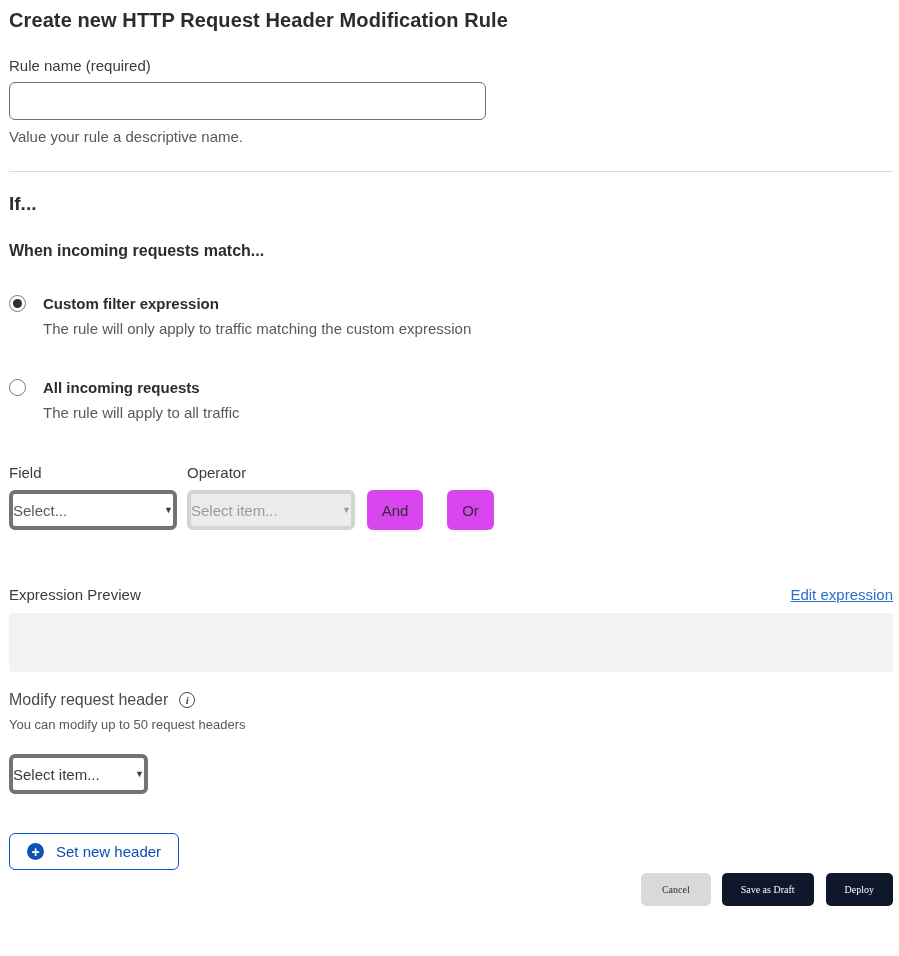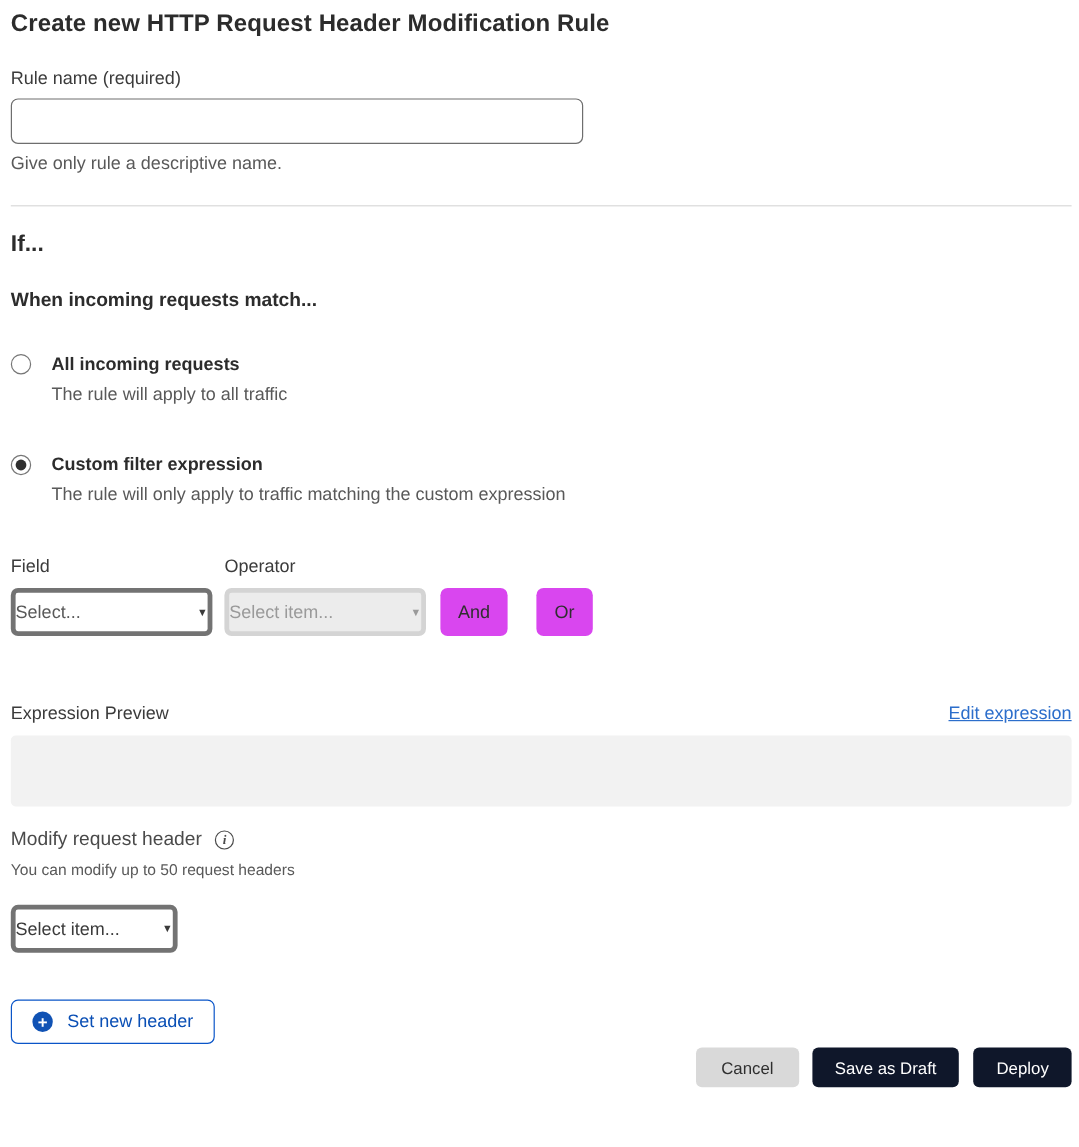--- a/index.html
+++ b/index.html
@@ -128,59 +128,59 @@
     font-size: 14px; line-height: 1; margin-right: 12px; font-weight: 700;
   }
 
   
   .footer {
     margin-top: 3px; display: flex; justify-content: flex-end;
     align-items: center;
   }
   .footer button {
     height: 33px; border-radius: 5px; border: 0;
-    font-size: 14px; font-family: Liberation Sans, sans-serif;
+    font-size: 10px; font-family: Liberation Serif, serif;
     cursor: pointer;
   }
   .cancel-btn { background: #d9d9d9; color: #2f2f2f; padding: 0 21px; }
   .blue-btn { background: #0f172a; color: #fff; }
   .save-draft-btn { margin-left: 11px; padding: 0 19px; }
   .deploy-btn { margin-left: 12px; padding: 0 19px; }
 </style>
 </head>
 <body>
 
 <div class="page">
 
   <h1 class="page-title">Create new HTTP Request Header Modification Rule</h1>
 
   <div class="rule-name-group">
     <label class="field-label">Rule name (required)</label>
     <input class="text-input" type="text" value="" style="">
-    <div class="help-text">Give only rule a descriptive name.</div>
+    <div class="help-text">Value your rule a descriptive name.</div>
   </div>
 
   <hr class="divider">
 
   <h2 class="if-heading">If...</h2>
   <h3 class="match-subheading">When incoming requests match...</h3>
+
+  <div class="radio-row">
+    <span class="radio checked"></span>
+    <div class="radio-texts">
+      <div class="radio-label">Custom filter expression</div>
+      <div class="radio-desc">The rule will only apply to traffic matching the custom expression</div>
+    </div>
+  </div>
 
   <div class="radio-row">
     <span class="radio"></span>
     <div class="radio-texts">
       <div class="radio-label">All incoming requests</div>
       <div class="radio-desc">The rule will apply to all traffic</div>
-    </div>
-  </div>
-
-  <div class="radio-row">
-    <span class="radio checked"></span>
-    <div class="radio-texts">
-      <div class="radio-label">Custom filter expression</div>
-      <div class="radio-desc">The rule will only apply to traffic matching the custom expression</div>
     </div>
   </div>
 
   <div class="expr-row">
     <div class="expr-col col-field">
       <label class="field-label">Field</label>
       <div class="select-box">
         <span>Select...</span>
         <span class="chev">▼</span>
       </div>

